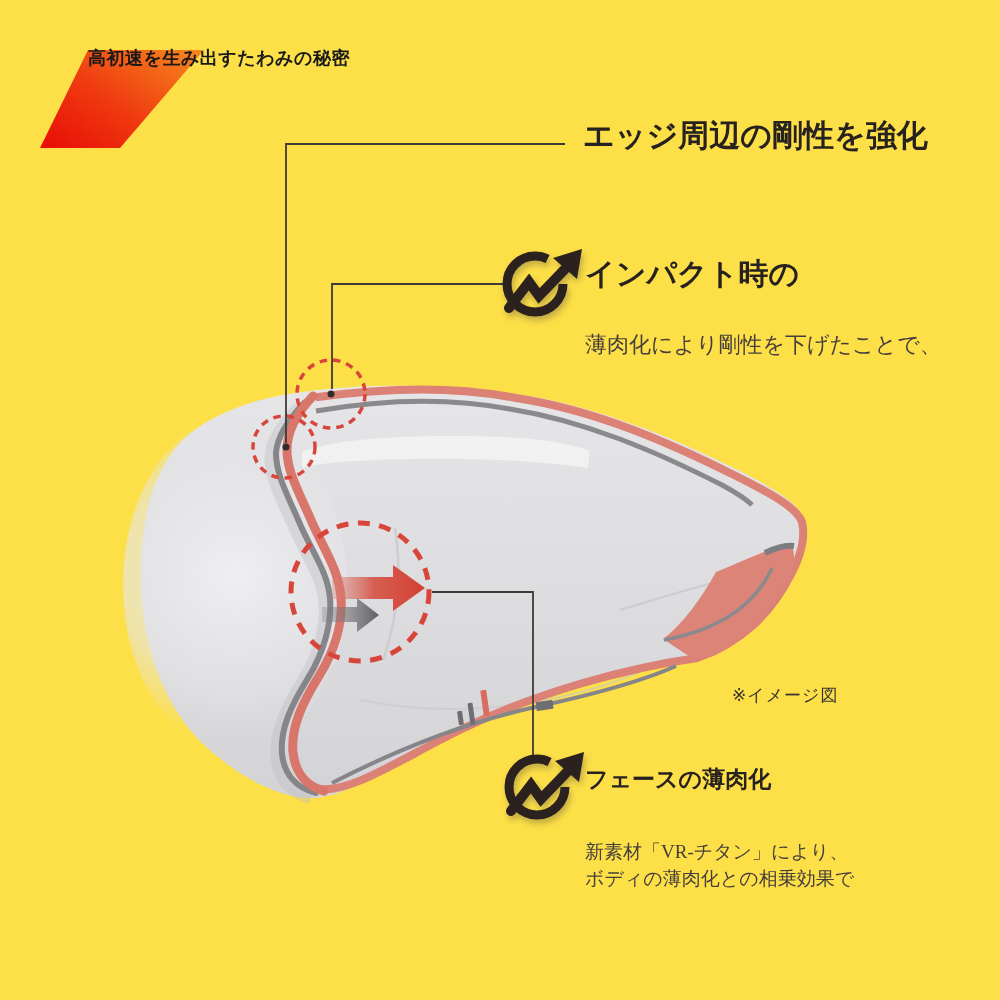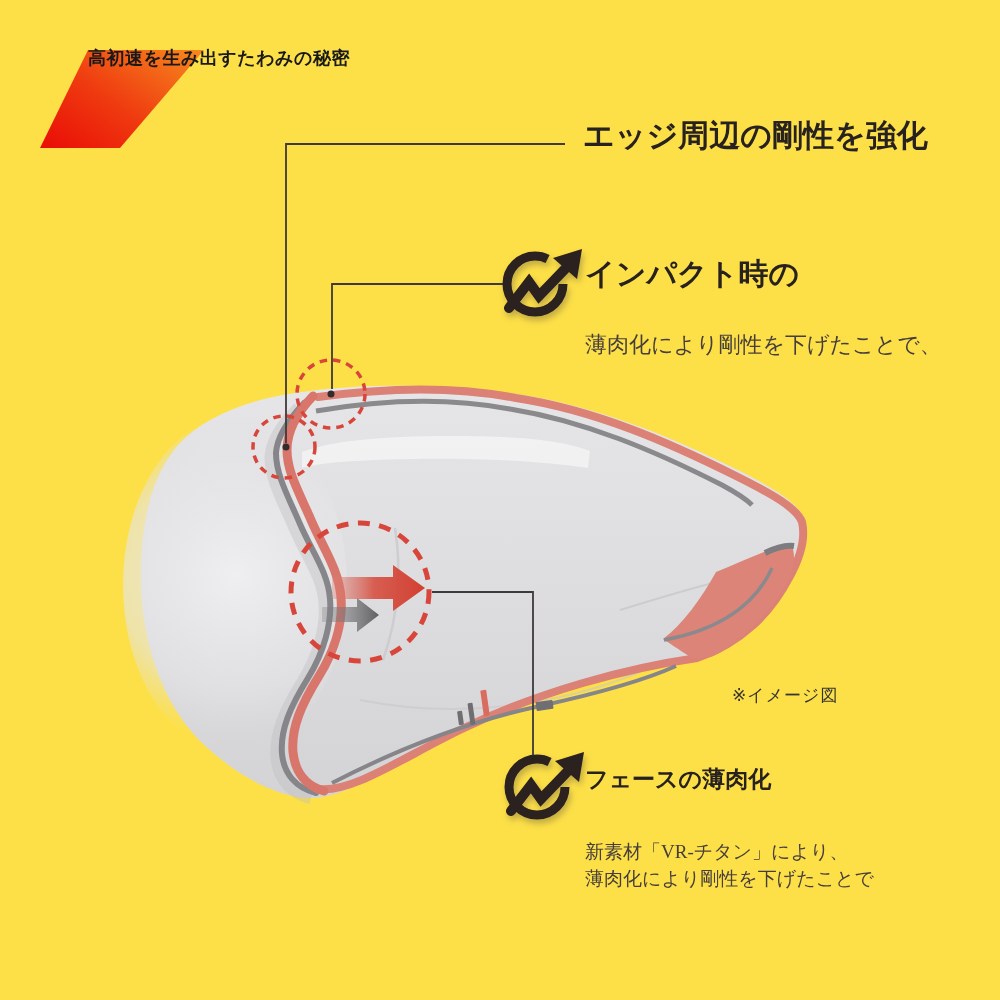--- a/index.html
+++ b/index.html
@@ -157,16 +157,16 @@
   </div>
   <div class="abs b-serif s2-body">
     <div>薄肉化により剛性を下げたことで、</div>
   </div>
 
   <div class="abs note">※イメージ図</div>
 
   <div class="abs h-serif h3">フェースの薄肉化</div>
   <div class="abs b-serif s3-body">
     <div>新素材「VR-チタン」により、</div>
-    <div>薄肉化により剛性を下げたことで</div>
+    <div>ボディの薄肉化との相乗効果で</div>
   </div>
 
 </div>
 
 </body></html>

